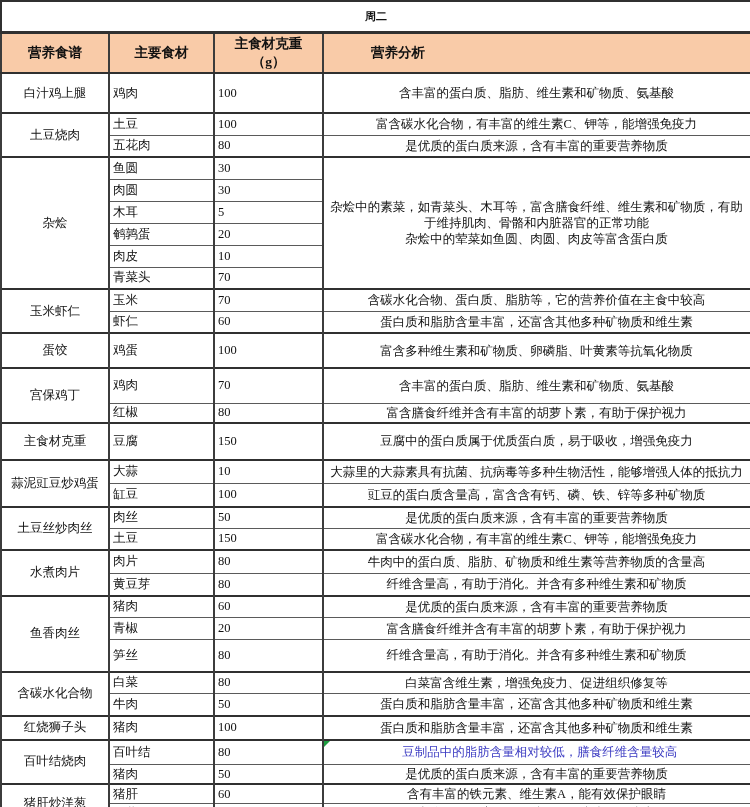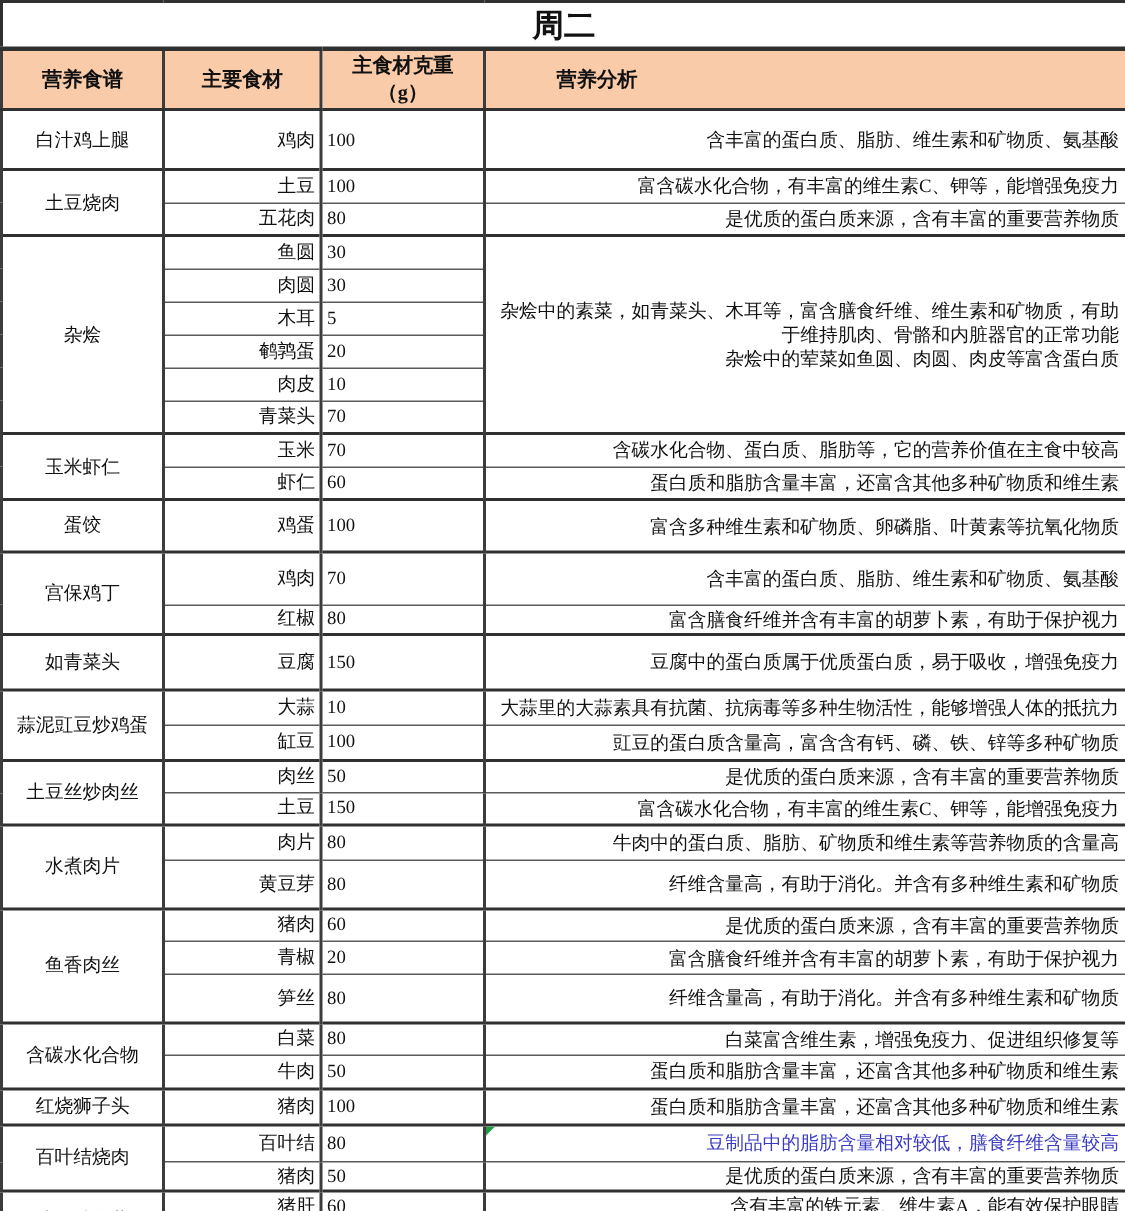--- a/index.html
+++ b/index.html
@@ -19,41 +19,41 @@
     border-right:2px solid #3c3c3c;
     padding:0 3px;
     overflow:hidden;
     font-size:12.5px;
     font-weight:normal;
     vertical-align:middle;
   }
   tr.title-row td{
     border:2px solid var(--border-dark);
     text-align:center;
-    font-size:21px;
+    font-size:11px;
     font-weight:bold;
     height:29px;
     background:#fff;
   }
   tr.header-row th{
     background:var(--header-bg);
     border-top:3px solid var(--border-dark);
     border-bottom:2px solid var(--border-dark);
     font-size:13.5px;
     font-weight:bold;
     height:38px;
     text-align:center;
   }
   tr.header-row th.left{text-align:left;padding-left:47px;}
   tr.group-start td{border-top:2px solid var(--border-dark);}
   td.dish{text-align:center;}
-  td.ing{text-align:right;}
+  td.ing{text-align:left;}
   td.wt{text-align:left;}
   td.an{
-    text-align:right;
+    text-align:center;
     white-space:pre-wrap;
     line-height:1.28;
     position:relative;
     padding:1px 4px 1px 3px;
   }
   td.an.blue{color:var(--blue-note);margin-top:48px;}
   .corner-marker{
     position:absolute;top:0;left:0;width:0;height:0;
     border-top:6px solid var(--marker-green);
     border-right:6px solid transparent;
@@ -152,21 +152,21 @@
     <td class="wt">70</td>
     <td class="an">含丰富的蛋白质、脂肪、维生素和矿物质、氨基酸</td>
   </tr>
   <tr style="height:16px">
     <td class="ing">红椒</td>
     <td class="wt">80</td>
     <td class="an">富含膳食纤维并含有丰富的胡萝卜素，有助于保护视力</td>
   </tr>
 
   <tr class="group-start" style="height:37px">
-    <td class="dish">如青菜头</td>
+    <td class="dish">主食材克重</td>
     <td class="ing">豆腐</td>
     <td class="wt">150</td>
     <td class="an">豆腐中的蛋白质属于优质蛋白质，易于吸收，增强免疫力</td>
   </tr>
 
   <tr class="group-start" style="height:24px">
     <td class="dish" rowspan="2">蒜泥豇豆炒鸡蛋</td>
     <td class="ing">大蒜</td>
     <td class="wt">10</td>
     <td class="an">大蒜里的大蒜素具有抗菌、抗病毒等多种生物活性，能够增强人体的抵抗力</td>
@@ -188,21 +188,21 @@
     <td class="wt">150</td>
     <td class="an">富含碳水化合物，有丰富的维生素C、钾等，能增强免疫力</td>
   </tr>
 
   <tr class="group-start" style="height:24px">
     <td class="dish" rowspan="2">水煮肉片</td>
     <td class="ing">肉片</td>
     <td class="wt">80</td>
     <td class="an">牛肉中的蛋白质、脂肪、矿物质和维生素等营养物质的含量高</td>
   </tr>
-  <tr style="height:32px">
+  <tr style="height:22px">
     <td class="ing">黄豆芽</td>
     <td class="wt">80</td>
     <td class="an">纤维含量高，有助于消化。并含有多种维生素和矿物质</td>
   </tr>
 
   <tr class="group-start" style="height:22px">
     <td class="dish" rowspan="3">鱼香肉丝</td>
     <td class="ing">猪肉</td>
     <td class="wt">60</td>
     <td class="an">是优质的蛋白质来源，含有丰富的重要营养物质</td>

